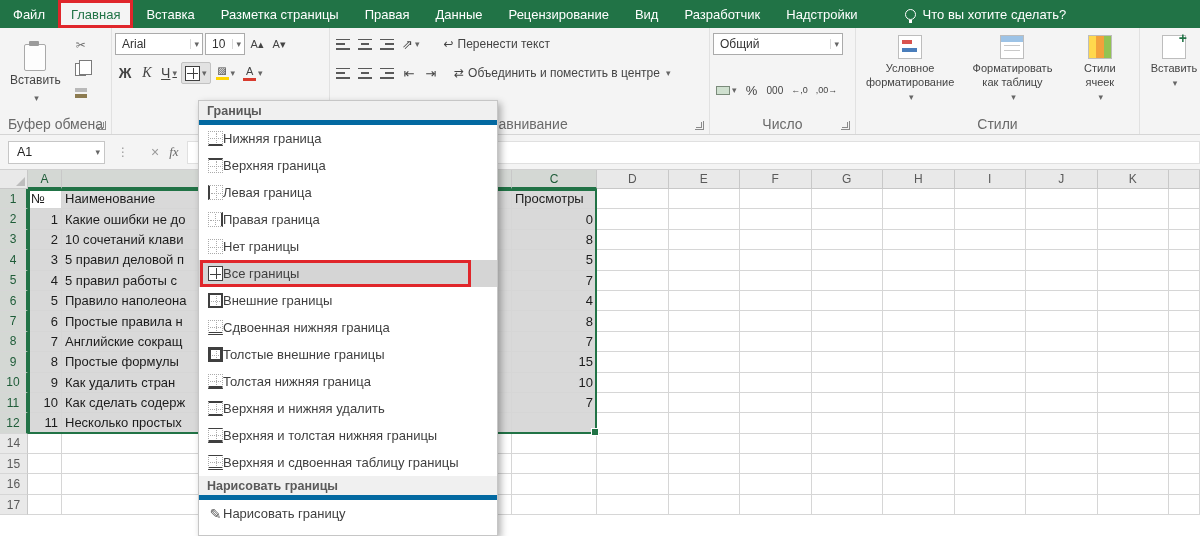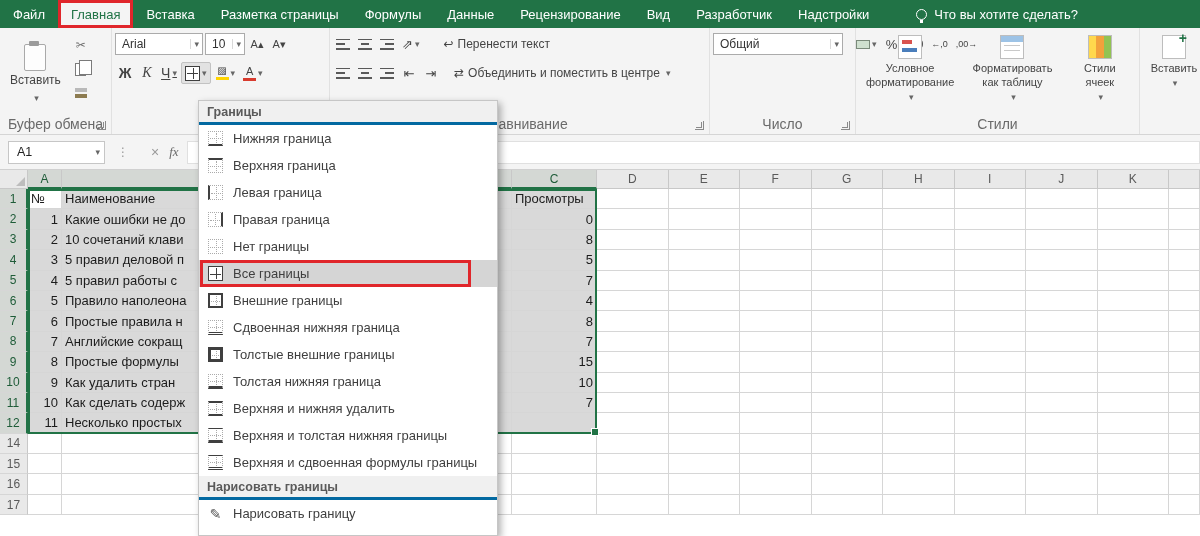--- a/index.html
+++ b/index.html
@@ -113,36 +113,36 @@
   .row-hdr.sel { background:#d4d8d4; color:#1e5c38; border-right:2px solid #217346; }
   .cell { border-right:1px solid #d6d6d6; border-bottom:1px solid #d6d6d6; font-size:13px; color:#1c1c1c; padding:0 3px; display:flex; align-items:center; white-space:nowrap; overflow:hidden; flex:none; background:#fff; }
   .cell.num { justify-content:flex-end; }
   .cell.selcell { background:#d9d9d9; }
   .cell.active-cell { background:#fff; }
   #sel-rect { position:absolute; left:28px; top:19px; width:569px; height:244.8px; border:2px solid #217346; pointer-events:none; }
   #sel-rect::after { content:''; position:absolute; right:-4px; bottom:-4px; width:6px; height:6px; background:#217346; border:1px solid #fff; }
 
   
   #borders-menu { position:absolute; left:198px; top:100px; width:300px; height:436px; background:#fff; border:1px solid #c6c6c6; box-shadow:3px 3px 7px rgba(0,0,0,.3); z-index:40; overflow:hidden; }
-  .menu-hdr { height:24px; background:#f0f0f0; border-bottom:3px solid #0369a1; display:flex; align-items:center; padding-left:8px; font-weight:bold; font-size:12.5px; color:#5a5a5a; }
-  .menu-item { height:27px; display:flex; align-items:center; gap:10px; padding-left:9px; font-size:13px; color:#3f3f3f; position:relative; }
+  .menu-hdr { height:24px; background:#f0f0f0; border-bottom:5px solid #0369a1; display:flex; align-items:center; padding-left:8px; font-weight:bold; font-size:12.5px; color:#5a5a5a; }
+  .menu-item { height:27px; display:flex; align-items:center; padding-left:9px; font-size:13px; color:#3f3f3f; position:relative; }
   .menu-item.selected { background:#d5d5d5; }
   .annotation-red { position:absolute; left:1px; top:0; width:271px; height:27px; border:3px solid #e0262b; pointer-events:none; }
   .pencil { font-size:14px; color:#555; width:15px; text-align:center; }
 </style>
 </head>
 <body>
 
 <div id="tabbar">
   <div id="tabs">
       <div class="tab">Файл</div>
       <div class="tab active">Главная</div>
       <div class="tab">Вставка</div>
       <div class="tab">Разметка страницы</div>
-      <div class="tab">Формулы</div>
+      <div class="tab">Правая</div>
       <div class="tab">Данные</div>
       <div class="tab">Рецензирование</div>
       <div class="tab">Вид</div>
       <div class="tab">Разработчик</div>
       <div class="tab">Надстройки</div>
     </div>
   <div class="tellme">
     <span class="bulb"></span>
     <span>Что вы хотите сделать?</span>
   </div>
@@ -279,21 +279,21 @@
         <span class="lbl-btn drop" style="margin-left:6px;">
             <span>⇄</span>
             <span>Объединить и поместить в центре</span>
           </span>
       </div>
     </div>
     <div class="g-label"><span>Выравнивание</span><span class="dlg"></span></div>
   </div>
 
   <div class="group" style="width:146px">
-    <div class="g-body" style="flex-direction:row; justify-content:flex-start; gap:10px;">
+    <div class="g-body" style="flex-direction:column; justify-content:flex-start; gap:20px;">
       <div class="frow">
         <div class="combo" style="width:130px">
             <span>Общий</span>
             <span class="arr">▾</span>
           </div>
       </div>
       <div class="frow">
         <span class="btn drop">
             <span class="ico-money"></span>
           </span>
@@ -661,20 +661,20 @@
     <div class="menu-item">
       <span class="bicon b-top-bottom"></span>
       <span>Верхняя и нижняя удалить</span>
     </div>
     <div class="menu-item">
       <span class="bicon b-top-thick-bottom"></span>
       <span>Верхняя и толстая нижняя границы</span>
     </div>
     <div class="menu-item">
       <span class="bicon b-top-double-bottom"></span>
-      <span>Верхняя и сдвоенная формулы границы</span>
+      <span>Верхняя и сдвоенная таблицу границы</span>
     </div>
     <div class="menu-hdr">Нарисовать границы</div>
     <div class="menu-item">
       <span class="pencil">✎</span>
       <span>Нарисовать границу</span>
     </div>
   </div>
 
 </body></html>

